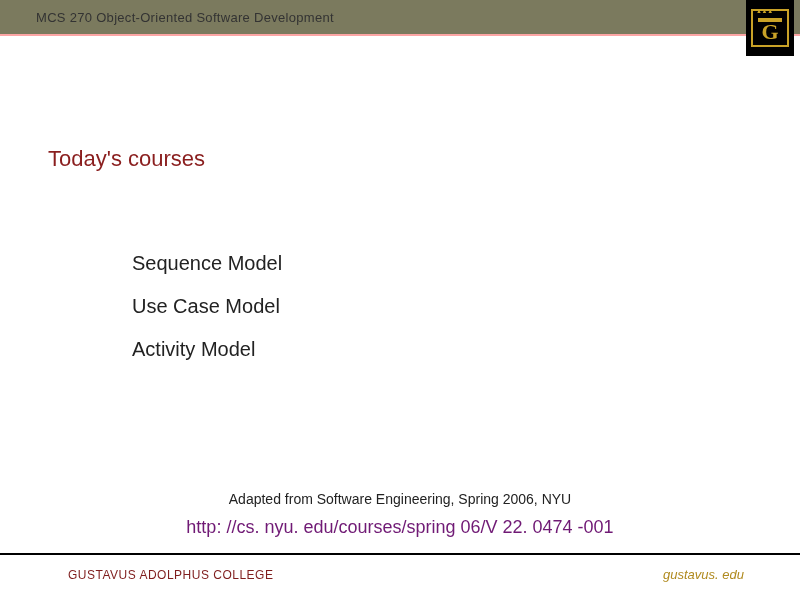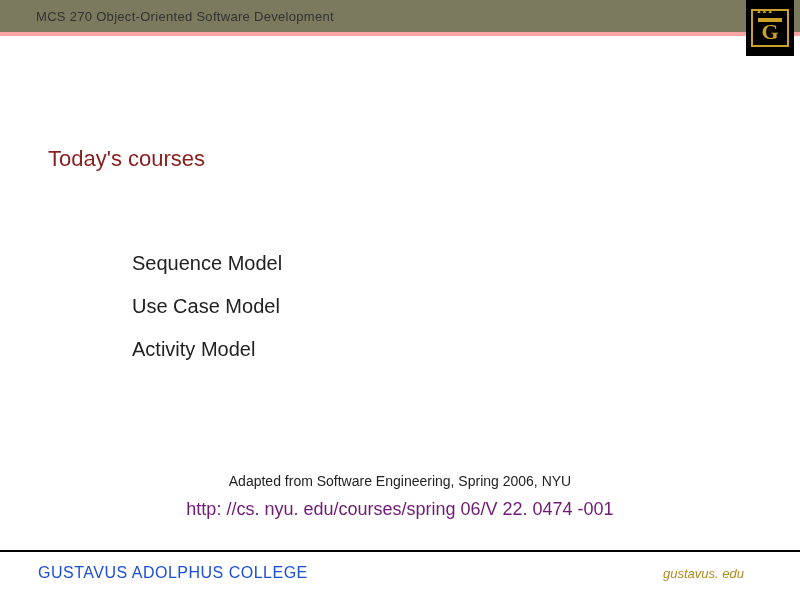--- a/index.html
+++ b/index.html
@@ -8,21 +8,21 @@
     height: 600px;
     background: #ffffff;
     font-family: Verdana, Geneva, sans-serif;
     position: relative;
     overflow: hidden;
   }
   .topbar {
     width: 100%;
     height: 36px;
     background: #7b7a5e;
-    border-bottom: 4px solid #fca5a5;
+    border-bottom: 2px solid #fca5a5;
     display: flex;
     align-items: center;
   }
   .topbar-title {
     color: #333;
     font-size: 13px;
     padding-left: 36px;
     letter-spacing: 0.3px;
   }
   .logo-box {
@@ -96,21 +96,21 @@
     margin-left: 84px;
   }
   .bullet {
     font-size: 20px;
     color: #222;
     margin-bottom: 20px;
   }
 
   .attribution {
     position: absolute;
-    bottom: 80px;
+    bottom: 62px;
     width: 100%;
     text-align: center;
   }
   .attr-line1 {
     font-size: 14px;
     color: #222;
     margin-bottom: 10px;
   }
   .attr-line2 {
     font-size: 18px;
@@ -122,24 +122,24 @@
     bottom: 18px;
     left: 0;
     width: 100%;
     border-top: 2px solid #000;
     padding-top: 12px;
     display: flex;
     justify-content: space-between;
     align-items: center;
   }
   .footer-left {
-    font-size: 16px;
-    color: #1d4ed8;
+    font-size: 12px;
+    color: #7f1d1d;
     letter-spacing: 0.5px;
-    padding-left: 38px;
+    padding-left: 68px;
   }
   .footer-right {
     font-size: 13px;
     color: #b08a1e;
     padding-right: 56px;
     font-style: italic;
   }
 </style>
 </head>
 <body>

